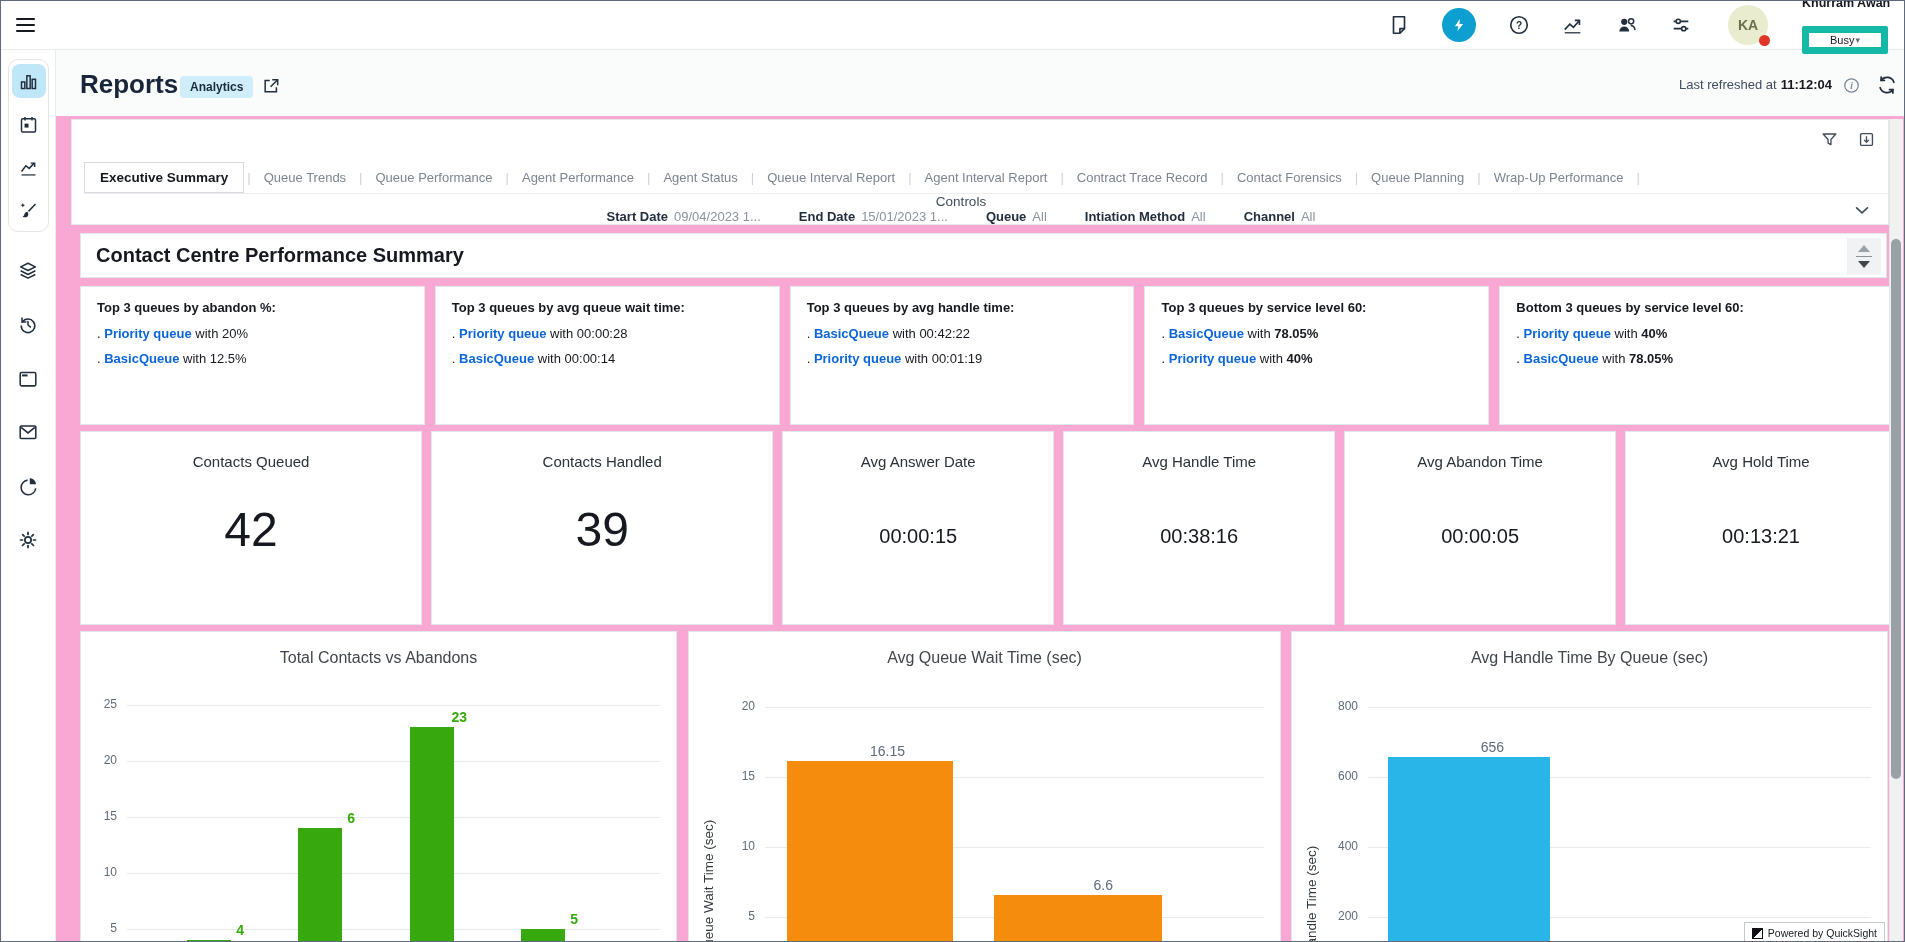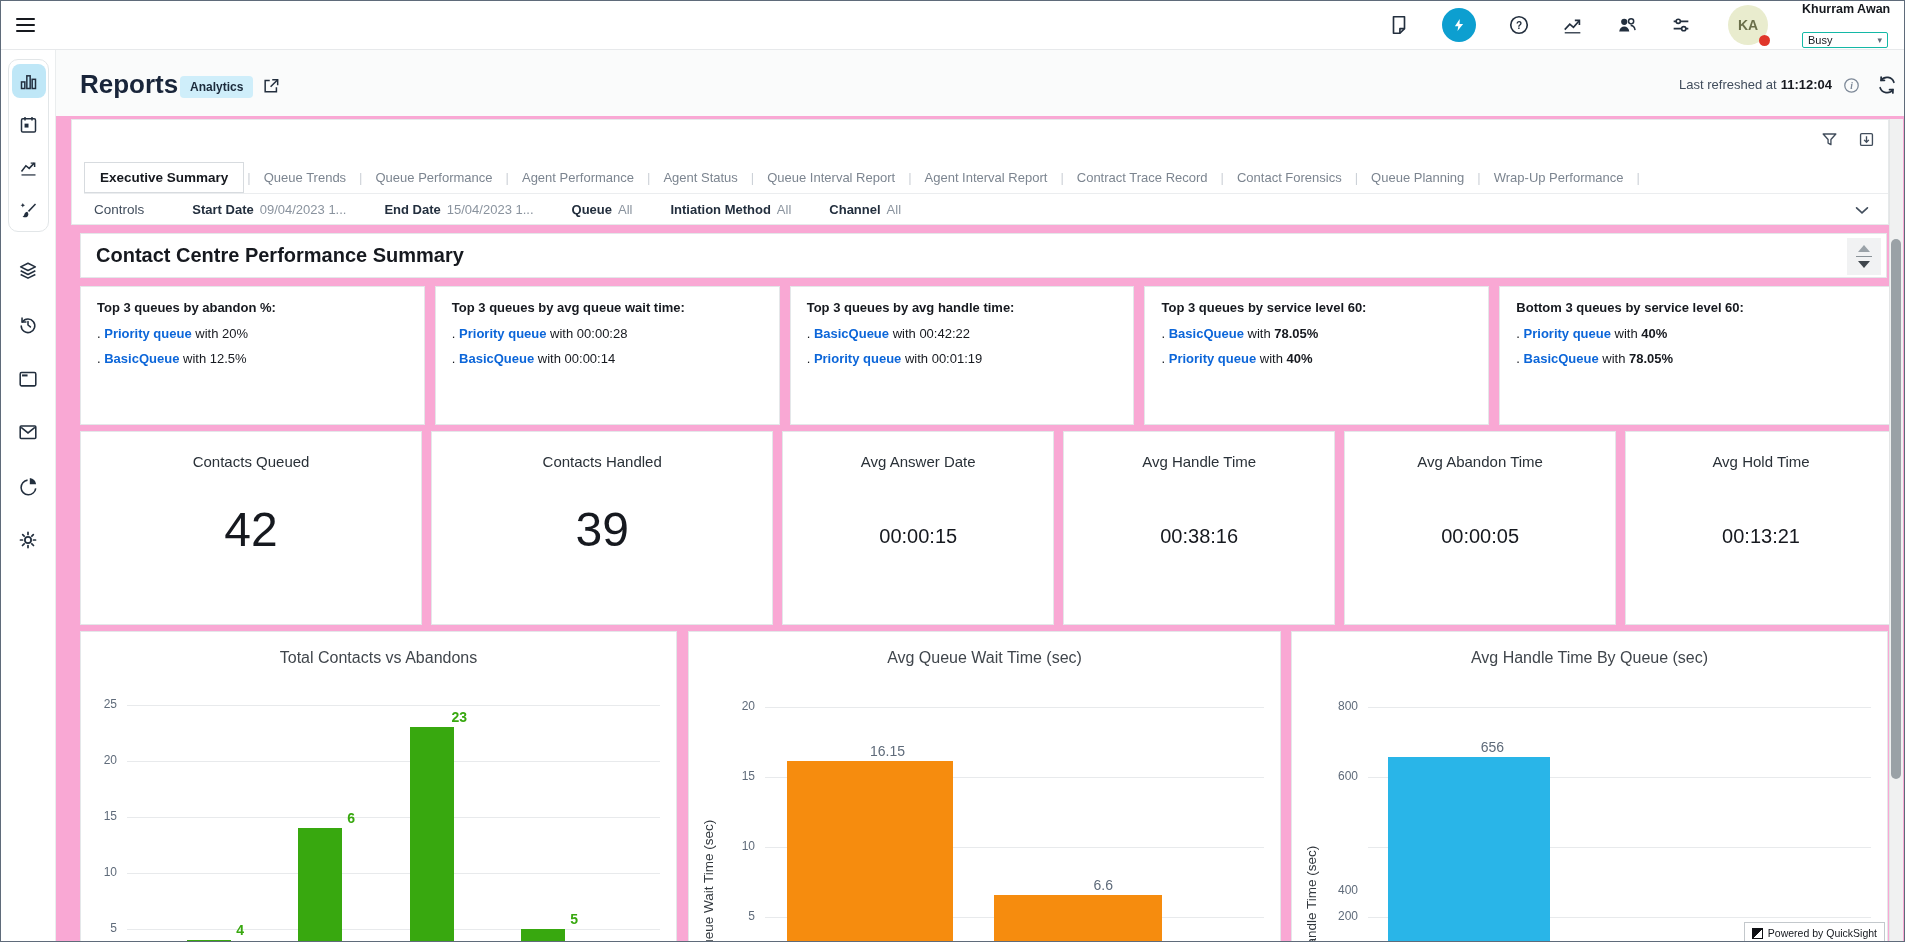--- a/index.html
+++ b/index.html
@@ -20,22 +20,22 @@
   .tb-icon { width:22px; height:22px; color:#232f3e; }
   .bolt-circle { width:34px; height:34px; border-radius:50%; background:#0d9fd0;
                  display:flex; align-items:center; justify-content:center; }
   .avatar-wrap { position:relative; width:40px; height:40px; margin-left:4px; }
   .avatar { width:40px; height:40px; border-radius:50%; background:#e9ecce; color:#6b6f4a;
             font-weight:bold; font-size:14px; display:flex; align-items:center; justify-content:center; }
   .status-dot { position:absolute; right:-2px; bottom:-1px; width:11px; height:11px;
                 border-radius:50%; background:#e0362a; }
   .user-block { display:flex; flex-direction:column; gap:16px; width:92px; margin-left:2px; }
   .user-name { font-size:12.5px; font-weight:700; color:#16191f; white-space:nowrap; }
-  .status-select { border:1px solid #14b8a6; border-radius:2px; font-size:11px; color:#16191f;
-                   padding:1px 5px; display:flex; justify-content:space-between; align-items:center;
+  .status-select { border:7px solid #14b8a6; border-radius:2px; font-size:11px; color:#16191f;
+                   padding:1px 21px; display:flex; justify-content:space-between; align-items:center;
                    width:86px; background:#fff; cursor:pointer; }
   .status-caret { font-size:9px; color:#5f6b7a; }
 
   
   .sidebar { position:absolute; left:0; top:49px; bottom:0; width:55px; background:#fff;
              border-right:1px solid #eaedee; z-index:15; }
   .side-group { position:absolute; left:7px; top:9px; width:41px; border:1px solid #e2e6e8;
                 border-radius:10px; padding:4px 0; display:flex; flex-direction:column;
                 align-items:center; gap:9px; background:#fff; }
   .side-tile { width:34px; height:34px; border-radius:8px; display:flex; align-items:center;
@@ -61,21 +61,21 @@
             border:1px solid #e6e9ea; }
   .panel-icons { position:absolute; right:12px; top:10px; display:flex; gap:18px; color:#414d5c; }
   .panel-icons svg { width:19px; height:19px; cursor:pointer; }
   .tabs-row { position:absolute; left:12px; right:0; top:41px; height:33px; display:flex;
               align-items:center; border-bottom:1px solid #ebedef; }
   .tab { font-size:13px; color:#7c8590; padding:7px 10px; white-space:nowrap; cursor:pointer; }
   .tab.active { border:1px solid #d7dbdf; background:#fff; font-weight:700; color:#16191f;
                 font-size:13.5px; padding:7px 15px; margin-bottom:-1px; }
   .tab-sep { color:#ccd1d7; padding:0 3px; font-size:13px; }
   .controls-row { position:absolute; left:12px; right:12px; top:74px; height:31px; display:flex;
-                  align-items:center; font-size:13px; }
+                  align-items:center; font-size:13px;flex-direction:column; }
   .controls-label { color:#414d5c; margin:0 48px 0 10px; font-size:13.5px; }
   .ctl { margin-right:38px; white-space:nowrap; }
   .ctl .lbl { font-weight:700; color:#232f3e; }
   .ctl .val { color:#8a939e; margin-left:6px; }
   .controls-caret { position:absolute; right:4px; top:6px; width:20px; height:20px; color:#414d5c; cursor:pointer; }
 
   
   .heading-card { position:absolute; left:24px; top:183px; width:1807px; height:45px; background:#fff;
                   border:1px solid #e4e7e9; display:flex; align-items:center; }
   .heading-card h1 { font-size:20px; font-weight:700; color:#16191f; padding-left:15px; }
@@ -329,21 +329,21 @@
         <span class="tab-sep">|</span>
         <div class="tab">Queue Planning</div>
         <span class="tab-sep">|</span>
         <div class="tab">Wrap-Up Performance</div>
         <span class="tab-sep">|</span>
       </div>
     <div class="controls-row">
       <span class="controls-label">Controls</span>
       <span id="filters" style="display:flex;">
           <span class="ctl"><span class="lbl">Start Date</span><span class="val">09/04/2023 1...</span></span>
-          <span class="ctl"><span class="lbl">End Date</span><span class="val">15/04/2023 1...</span></span>
+          <span class="ctl"><span class="lbl">End Date</span><span class="val">15/01/2023 1...</span></span>
           <span class="ctl"><span class="lbl">Queue</span><span class="val">All</span></span>
           <span class="ctl"><span class="lbl">Intiation Method</span><span class="val">All</span></span>
           <span class="ctl"><span class="lbl">Channel</span><span class="val">All</span></span>
         </span>
       <span class="controls-caret">
         <svg viewBox="0 0 24 24" fill="none" stroke="currentColor" stroke-width="2" stroke-linecap="round">
             <path d="M5.5 9.5l6.5 6 6.5-6"></path>
           </svg>
       </span>
     </div>
@@ -450,21 +450,21 @@
       <div class="bar-label" style="left: 146px; top: 110.9px; color: rgb(95, 107, 122);">16.15</div>
       <div class="bar" style="left: 305px; width: 168px; top: 262.6px; height: 92.4px; background: rgb(246, 140, 14);"></div>
       <div class="bar-label" style="left: 354px; top: 244.6px; color: rgb(95, 107, 122);">6.6</div>
     </div>
   <div class="chart-card" id="chart-2">
       <div class="chart-title">Avg Handle Time By Queue (sec)</div>
       <div class="ylabel" style="left: 12px; top: 350px;">Avg Handle Time (sec)</div>
       <div class="gridline" style="left: 76px; right: 16px; top: 285px;"></div>
       <div class="tick-label" style="left: 20px; top: 277px;">200</div>
       <div class="gridline" style="left: 76px; right: 16px; top: 215px;"></div>
-      <div class="tick-label" style="left: 20px; top: 207px; margin-top: 44px;">400</div>
+      <div class="tick-label" style="left: 20px; top: 207px;">400</div>
       <div class="gridline" style="left: 76px; right: 16px; top: 145px;"></div>
       <div class="tick-label" style="left: 20px; top: 137px;">600</div>
       <div class="gridline" style="left: 76px; right: 16px; top: 75px;"></div>
       <div class="tick-label" style="left: 20px; top: 67px;">800</div>
       <div class="bar" style="left: 96px; width: 162px; top: 125.4px; height: 229.6px; background: rgb(41, 181, 232);"></div>
       <div class="bar-label" style="left: 142px; top: 107.4px; color: rgb(95, 107, 122);">656</div>
     </div>
 
   <div class="qs-badge">
     <span class="qs-logo"></span>

